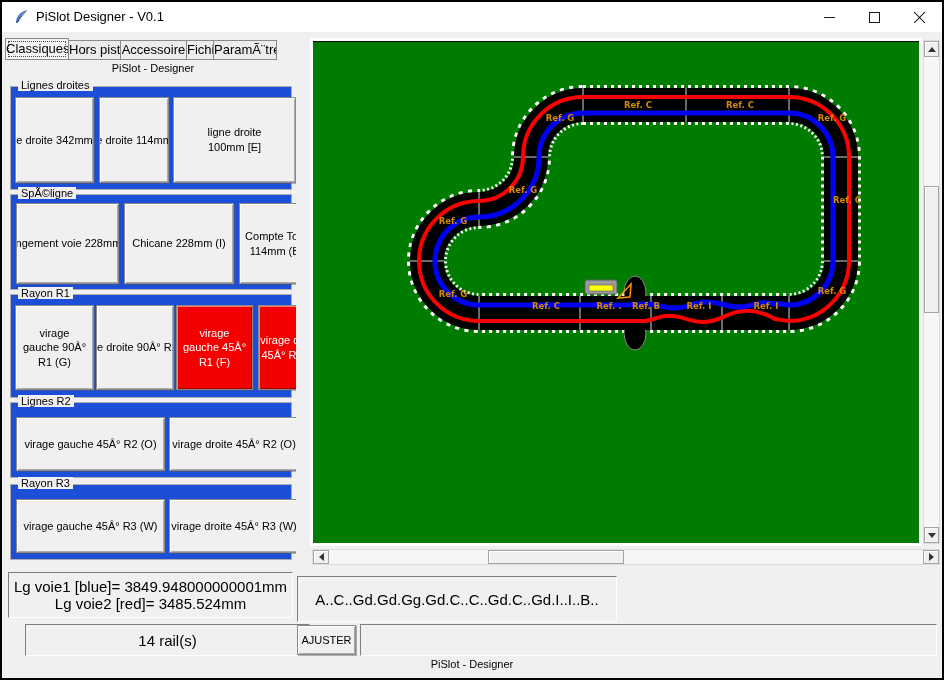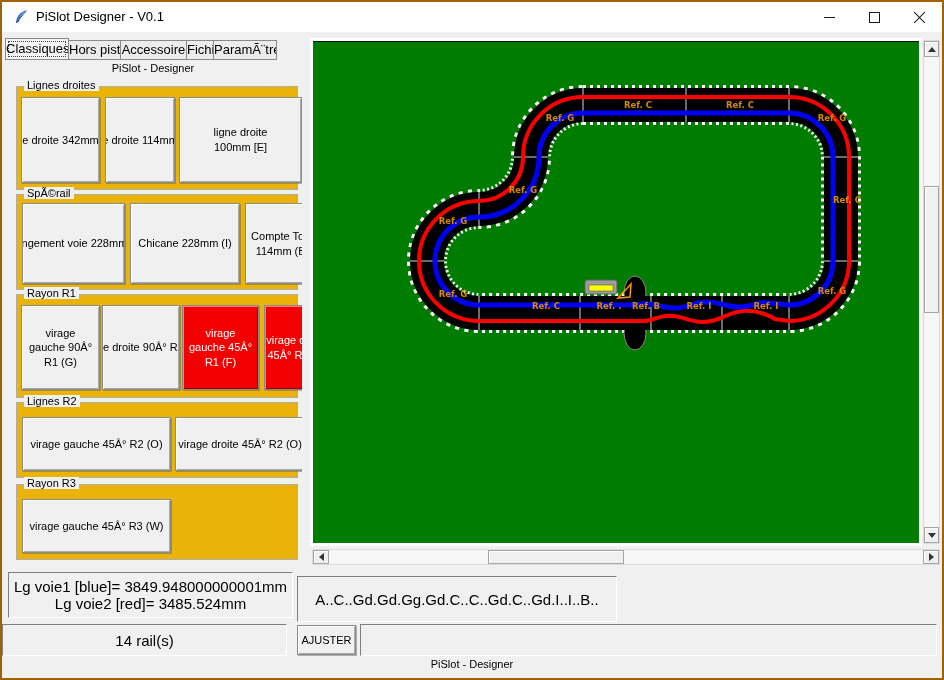--- a/index.html
+++ b/index.html
@@ -1,36 +1,36 @@
 <!DOCTYPE html>
 <html><head>
 <meta charset="utf-8">
 <style>
   html,body{margin:0;padding:0;background:#444;}
-  .win{position:relative;width:944px;height:680px;border:2px solid #a16207;box-sizing:border-box;
+  .win{position:relative;width:944px;height:680px;border:2px solid #000000;box-sizing:border-box;
        background:#f0f0f0;font-family:"Liberation Sans",sans-serif;overflow:hidden;}
   
   .titlebar{position:absolute;left:0;top:0;width:940px;height:30px;background:#ffffff;}
   .app-icon{position:absolute;left:11px;top:7px;width:16px;height:16px;}
   .title-text{position:absolute;left:34px;top:0;height:30px;line-height:30px;font-size:13px;color:#000;}
   .caps{position:absolute;right:0;top:0;height:30px;display:flex;}
   .cap{width:45px;height:30px;display:flex;align-items:center;justify-content:center;background:#fff;}
   .i-min{display:block;width:11px;height:1px;background:#1a1a1a;}
   .i-max{display:block;width:9px;height:9px;border:1px solid #1a1a1a;}
   .i-close{position:relative;display:block;width:13px;height:13px;}
   .i-close::before,.i-close::after{content:"";position:absolute;left:-1px;top:6px;width:15px;height:1px;background:#1a1a1a;}
   .i-close::before{transform:rotate(45deg);} .i-close::after{transform:rotate(-45deg);}
   
   .tabs{position:absolute;left:4px;top:36px;height:22px;display:flex;align-items:flex-end;}
   .tab{box-sizing:border-box;height:20px;line-height:18px;text-align:center;font-size:13px;color:#000;
        background:#ececec;border:1px solid #8a8a8a;margin-left:-1px;overflow:hidden;white-space:nowrap;}
   .tab.sel{height:22px;line-height:20px;background:#f4f4f4;outline:1px dotted #444;outline-offset:-4px;z-index:2;}
   .panel-subtitle{position:absolute;left:4px;top:60px;width:294px;text-align:center;font-size:11px;color:#000;}
   
-  .group{position:absolute;left:14px;width:282px;border:1px solid #adadad;box-sizing:border-box;background:#eab308;}
+  .group{position:absolute;left:8px;width:282px;border:1px solid #adadad;box-sizing:border-box;background:#1d4ed8;}
   .gtitle{position:absolute;left:7px;top:-8px;background:#f0f0f0;padding:0 3px;font-size:11px;color:#000;}
   .gclip{position:absolute;left:0;top:0;width:285px;bottom:0;overflow:hidden;}
   .tbtn{position:absolute;box-sizing:border-box;background:#f0f0f0;border:1px solid #8a8a8a;
         box-shadow:inset 1px 1px 0 #ffffff,inset -1px -1px 0 #a9a9a9,1px 1px 0 rgba(90,90,90,.45);
         font:11px/1.32 "Liberation Sans",sans-serif;color:#000;display:flex;align-items:center;justify-content:center;
         overflow:hidden;padding:0;cursor:default;}
   .tbtn .bl{flex:0 0 auto;text-align:center;}
   .tbtn.red{background:#f40000;color:#ffffff;box-shadow:inset 1px 1px 0 #ff7a7a,inset -1px -1px 0 #9d0000,1px 1px 0 rgba(90,90,90,.45);}
   
   .canvas-frame{position:absolute;left:308px;top:36px;width:612px;height:508px;background:#ffffff;}
@@ -106,21 +106,21 @@
       <button class="tbtn" style="left:88px;top:10px;width:70px;height:86px">
           <span class="bl">ligne droite 114mm [D]</span>
         </button>
       <button class="tbtn" style="left:162px;top:10px;width:123px;height:86px">
           <span class="bl" style="width:80px">ligne droite 100mm [E]</span>
         </button>
     </div>
   </div>
 
   <div class="group" style="top:192px;height:96px">
-    <span class="gtitle">SpÃ©rail</span>
+    <span class="gtitle">SpÃ©ligne</span>
     <div class="gclip">
       <button class="tbtn" style="left:5px;top:8px;width:103px;height:81px">
           <span class="bl">Changement voie 228mm (H)</span>
         </button>
       <button class="tbtn" style="left:113px;top:8px;width:110px;height:81px">
           <span class="bl">Chicane 228mm (I)</span>
         </button>
       <button class="tbtn" style="left:228px;top:8px;width:75px;height:81px">
           <span class="bl" style="width:86px">Compte Tour 114mm (B)</span>
         </button>
@@ -155,20 +155,23 @@
           <span class="bl" style="white-space:nowrap">virage droite 45Â° R2 (O)</span>
         </button>
     </div>
   </div>
 
   <div class="group" style="top:482px;height:76px">
     <span class="gtitle">Rayon R3</span>
     <div class="gclip">
       <button class="tbtn" style="left:5px;top:14px;width:149px;height:54px">
           <span class="bl" style="white-space:nowrap">virage gauche 45Â° R3 (W)</span>
+        </button>
+      <button class="tbtn" style="left:158px;top:14px;width:130px;height:54px">
+          <span class="bl" style="white-space:nowrap">virage droite 45Â° R3 (W)</span>
         </button>
     </div>
   </div>
 
   <div class="canvas-frame">
     <div class="canvas-green">
       <svg width="606" height="502" viewBox="0 0 606 502">
         <path class="curb" d="M270,56 M270,64 H476 A52,52 0 0 1 528,116 V220 A52,52 0 0 1 476,272 H166 A52,52 0 0 1 114,220 A52,52 0 0 1 166,168 A52,52 0 0 0 218,116 A52,52 0 0 1 270,64 Z"></path>
         <ellipse class="bump" cx="322" cy="252" rx="11" ry="17"></ellipse>
         <ellipse class="bump" cx="322" cy="292" rx="11" ry="17"></ellipse>
@@ -236,21 +239,21 @@
   </div>
 
   <div class="sunken" style="left:6px;top:570px;width:285px;height:46px">
     <div>Lg voie1 [blue]= 3849.948000000001mm</div>
     <div>Lg voie2 [red]= 3485.524mm</div>
   </div>
   <div class="sunken" style="left:295px;top:574px;width:320px;height:46px">
     <div>A..C..Gd.Gd.Gg.Gd.C..C..Gd.C..Gd.I..I..B..</div>
   </div>
 
-  <div class="sunken" style="left:0;top:622px;width:285px;height:32px">
+  <div class="sunken" style="left:23px;top:622px;width:285px;height:32px">
     <div>14 rail(s)</div>
   </div>
   <button class="ajuster" style="left:295px;top:623px;width:59px;height:30px">AJUSTER</button>
   <div class="sunken" style="left:358px;top:622px;width:577px;height:32px"></div>
 
   <div class="footer">PiSlot - Designer</div>
 
 </div>
 
 </body></html>

